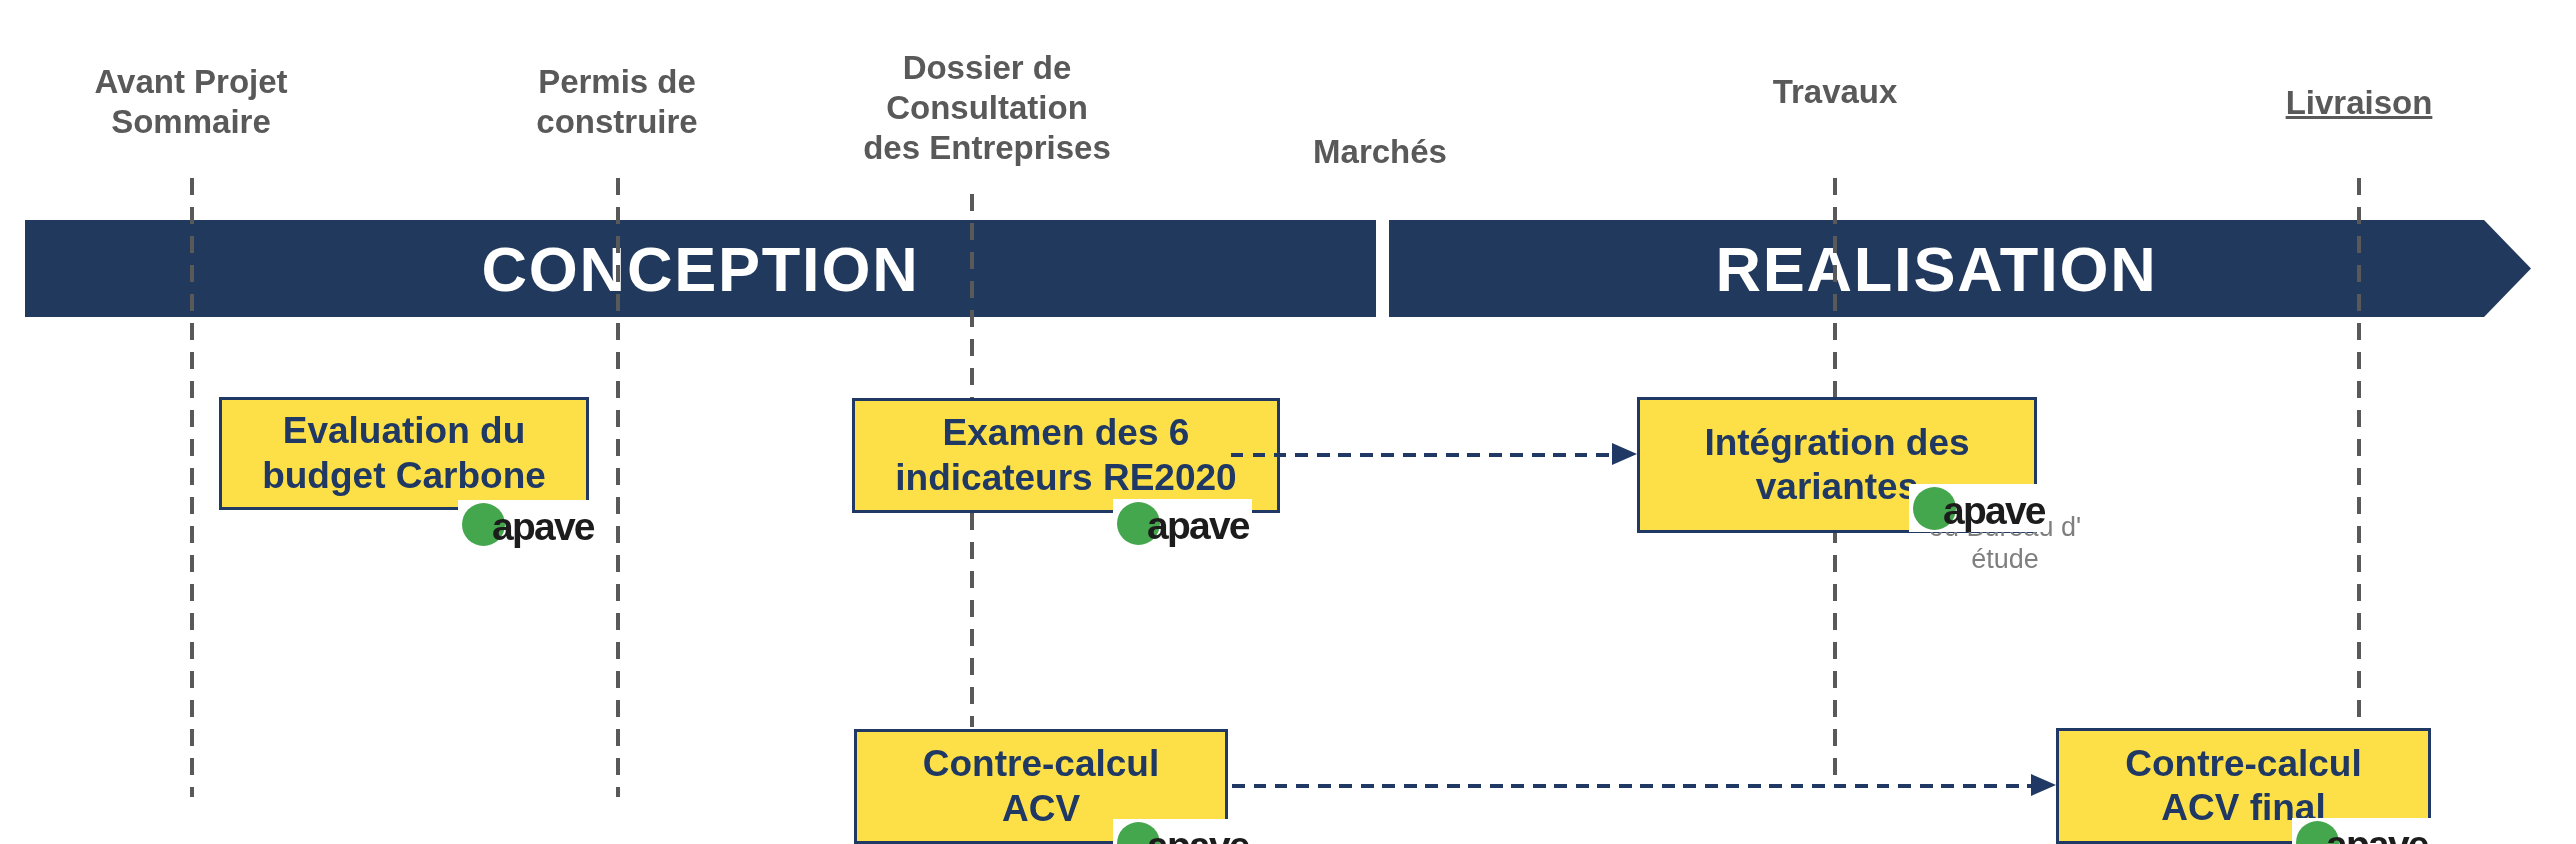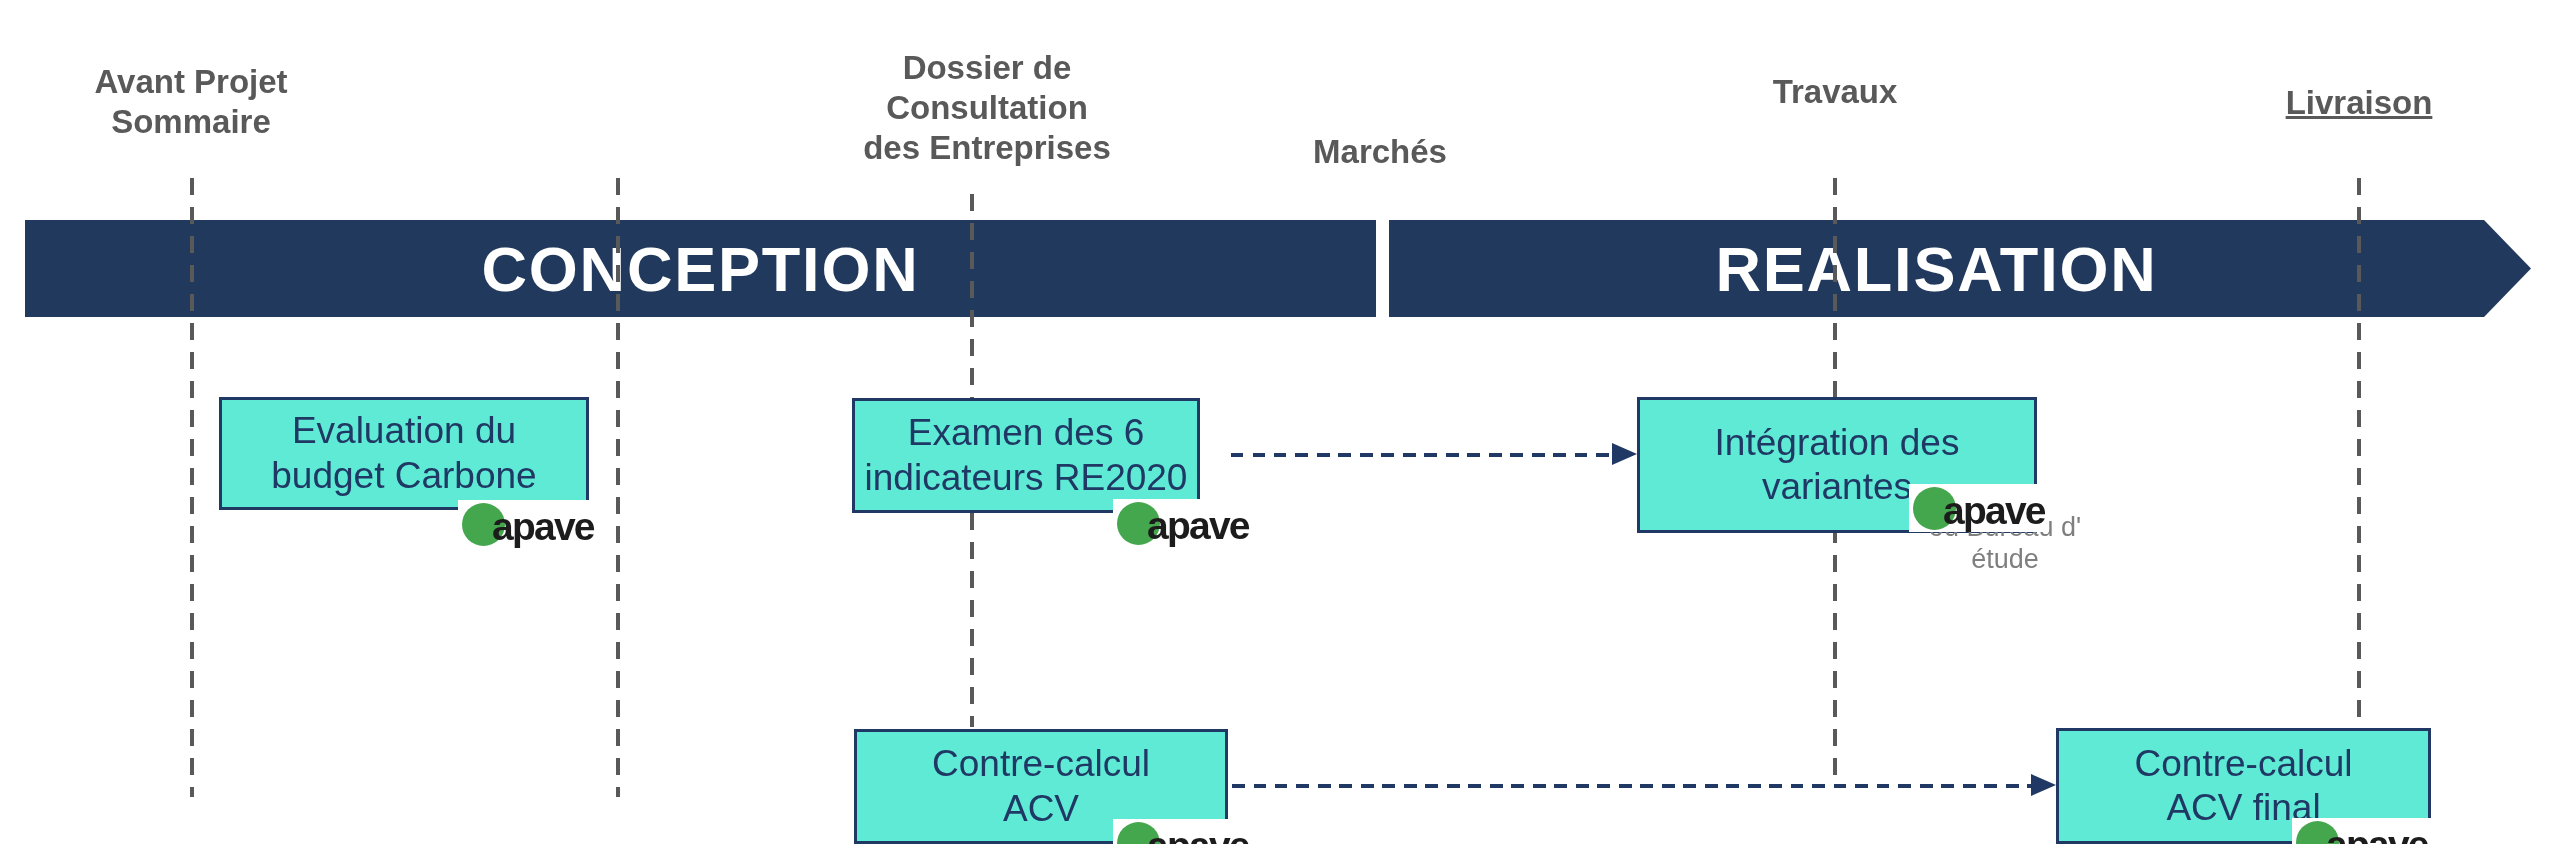--- a/index.html
+++ b/index.html
@@ -41,27 +41,27 @@
     box-sizing:border-box;
   }
   #bar-conception{left:25px;width:1351px;}
   #bar-realisation{
     left:1389px;width:1142px;padding-right:47px;
     clip-path:polygon(0 0,calc(100% - 47px) 0,100% 50%,calc(100% - 47px) 100%,0 100%);
   }
 
   
   .tbox{
-    position:absolute;background:#5eead4;border:3.6px solid #1F3864;z-index:3;
+    position:absolute;background:#fde047;border:3.6px solid #1F3864;z-index:3;
     box-sizing:border-box;display:flex;align-items:center;justify-content:center;
-    text-align:center;color:#1F3864;font-weight:normal;font-size:37px;line-height:1.2;
+    text-align:center;color:#1F3864;font-weight:bold;font-size:37px;line-height:1.2;
     white-space:pre-line;
   }
   #box-1{left:219px;top:369px;width:370px;height:113px;}
-  #box-2{left:852px;top:370px;width:348px;height:115px;}
+  #box-2{left:852px;top:370px;width:428px;height:115px;}
   #box-3{left:1637px;top:369px;width:400px;height:136px;}
   #box-4{left:854px;top:701px;width:374px;height:115px;}
   #box-5{left:2056px;top:700px;width:375px;height:116px;}
 
   
   .harrow{
     position:absolute;height:3.6px;z-index:3;
     background:repeating-linear-gradient(to right,#1F3864 0 12.5px,transparent 12.5px 21.5px);
   }
   #arrow-1{left:1231px;top:425px;width:383px;}
@@ -95,20 +95,22 @@
     text-align:center;color:#7f7f7f;font-size:27px;line-height:1.2;white-space:pre-line;
   }
 </style>
 </head>
 <body>
 
 <div id="canvas">
 
   <div class="mlabel" id="ml-aps">Avant Projet
 Sommaire</div>
+  <div class="mlabel" id="ml-permis">Permis de
+construire</div>
   <div class="mlabel" id="ml-dce">Dossier de
 Consultation
 des Entreprises</div>
   <div class="mlabel" id="ml-marches">Marchés</div>
   <div class="mlabel" id="ml-travaux">Travaux</div>
   <div class="mlabel" id="ml-livraison">Livraison</div>
 
   <div class="vline" id="vl-aps"></div>
   <div class="vline" id="vl-permis"></div>
   <div class="vline" id="vl-dce"></div>

